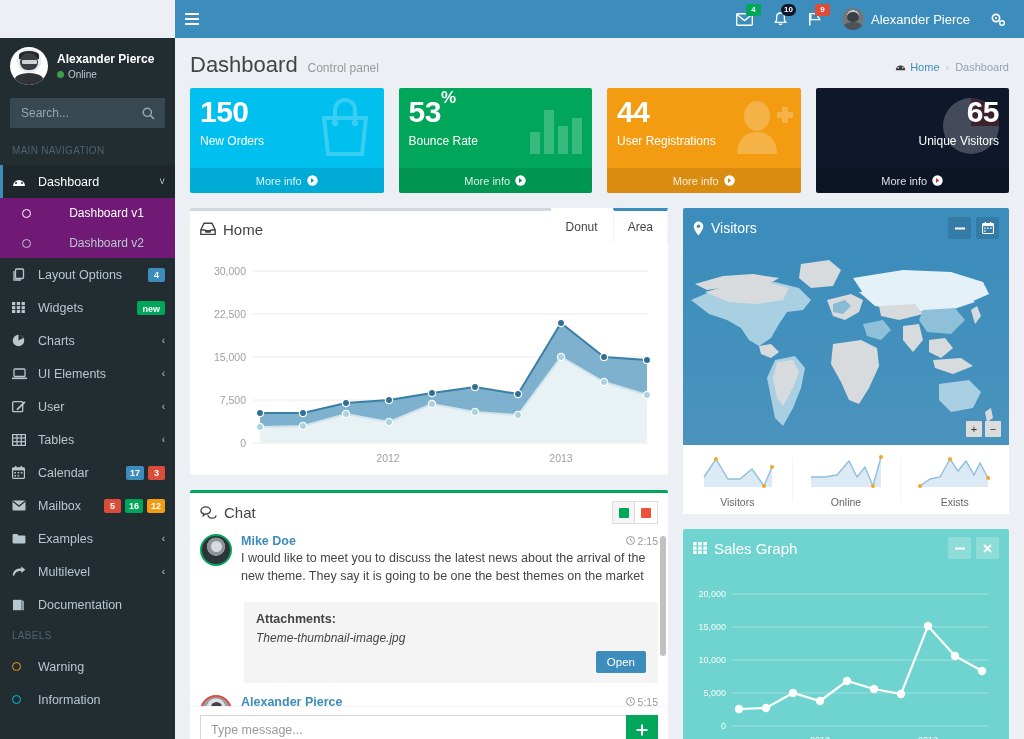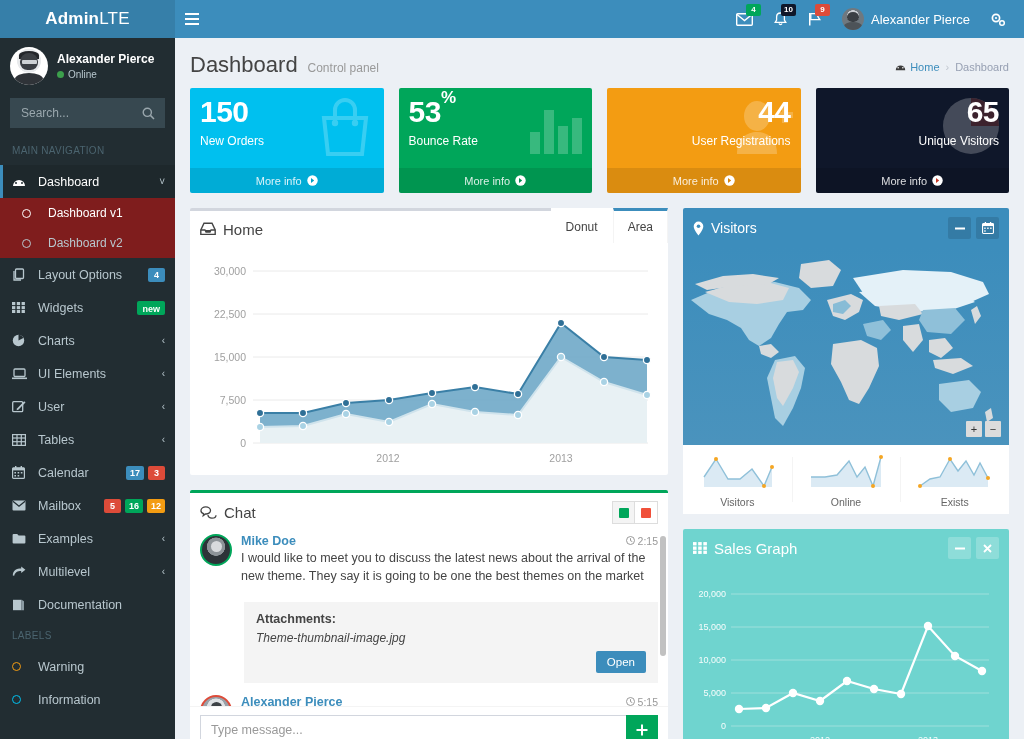--- a/index.html
+++ b/index.html
@@ -39,21 +39,21 @@
     display: flex; align-items: center; color: #fff; cursor: pointer;
   }
   .nav-item svg { display: block; }
   .nav-badge {
     position: absolute; top: 4px; right: 2px;
     min-width: 15px; height: 12px; line-height: 12px;
     padding: 0 3px; border-radius: 2px;
     font-size: 8px; font-weight: bold; color: #fff; text-align: center;
   }
   .badge-green { background: #00a65a; }
-  .badge-yellow { background: #0f172a; }
+  .badge-yellow { background: #0f172a; border-radius: 6px; }
   .badge-red { background: #dd4b39; }
   .user-menu { display: flex; align-items: center; gap: 7px; padding: 0 10px; height: 38px; color: #fff; font-size: 13px; cursor: pointer; }
   .nav-avatar {
     width: 22px; height: 22px; border-radius: 50%;
     background: radial-gradient(circle at 50% 38%, #c9cdd2 0 34%, #6f787f 36% 100%);
     overflow: hidden; position: relative; flex: none;
   }
   .nav-avatar::after {
     content: ""; position: absolute; left: 5px; top: 4px; width: 12px; height: 10px;
     border-radius: 50% 50% 45% 45%; background: #3a3f44;
@@ -119,21 +119,21 @@
   .menu-item .caret { font-size: 10px; color: #b8c7ce; }
   .badges { display: flex; gap: 4px; align-items: center; }
   .sb-badge {
     min-width: 17px; height: 14px; line-height: 14px; padding: 0 4px;
     border-radius: 2px; font-size: 9px; font-weight: bold; color: #fff; text-align: center;
   }
   .b-blue { background: #3c8dbc; } .b-red { background: #dd4b39; }
   .b-green { background: #00a65a; } .b-yellow { background: #f39c12; }
   .b-newgreen { background: #00a65a; border-radius: 2px; font-size: 9px; padding: 1px 5px; }
 
-  .submenu { background: #7f1d1d; }
+  .submenu { background: #701a75; text-align: center; }
   .submenu .menu-item { font-size: 12px; height: 30px; padding-left: 22px; }
   .submenu .menu-item.sub-active { color: #fff; }
   .circle-o {
     width: 9px; height: 9px; border-radius: 50%; border: 1.6px solid currentColor;
     display: inline-block; flex: none;
   }
   .label-red { color: #dd4b39; } .label-yellow { color: #f39c12; } .label-aqua { color: #00c0ef; }
 
   
   .content-wrapper { position: absolute; left: 175px; top: 38px; right: 0; bottom: 0; background: #ecf0f5; overflow: hidden; }
@@ -156,21 +156,21 @@
   .sb-number { font-size: 30px; font-weight: bold; line-height: 1; letter-spacing: -.5px; }
   .sb-number sup { font-size: 17px; top: -8px; position: relative; }
   .sb-text { font-size: 12px; margin-top: 7px; }
   .sb-footer {
     position: absolute; bottom: 0; left: 0; right: 0; height: 25px;
     display: flex; align-items: center; justify-content: center;
     font-size: 11px; color: rgba(255,255,255,.85); background: rgba(0,0,0,.1); cursor: pointer; gap: 5px;
   }
   .sb-icon { position: absolute; right: 8px; top: 8px; opacity: .22; z-index: 1; }
   .bg-aqua { background: #00c0ef; } .bg-green { background: #00a65a; }
-  .bg-yellow { background: #f39c12; text-align: right; } .bg-red { background: #0f172a; text-align: right; }
+  .bg-yellow { background: #f39c12; } .bg-red { background: #0f172a; text-align: right; }
 
   
   .row-main { display: flex; gap: 15px; margin-top: 15px; }
   .col-left { width: 478px; }
   .col-right { flex: 1; }
   .box {
     background: #fff; border-radius: 2px; border-top: 3px solid #d2d6de;
     margin-bottom: 15px; position: relative;
   }
   .box-header {
@@ -270,24 +270,20 @@
     cursor: pointer; margin-left: 5px; font-size: 11px;
   }
   svg text { font-family: "Liberation Sans", sans-serif; }
 </style>
 </head>
 <body>
 
 <div class="wrap">
 
   <div class="main-header">
-    <div class="logo">
-      <b>Admin</b>
-        <span class="lt">LTE</span>
-    </div>
     <div class="navbar">
       <div class="sidebar-toggle">
         <svg width="14" height="12" viewBox="0 0 14 12">
           <rect y="0" width="14" height="2" fill="#fff"></rect>
             <rect y="5" width="14" height="2" fill="#fff"></rect>
             <rect y="10" width="14" height="2" fill="#fff"></rect>
         </svg>
       </div>
       <div class="navbar-right">
         <div class="nav-item">

